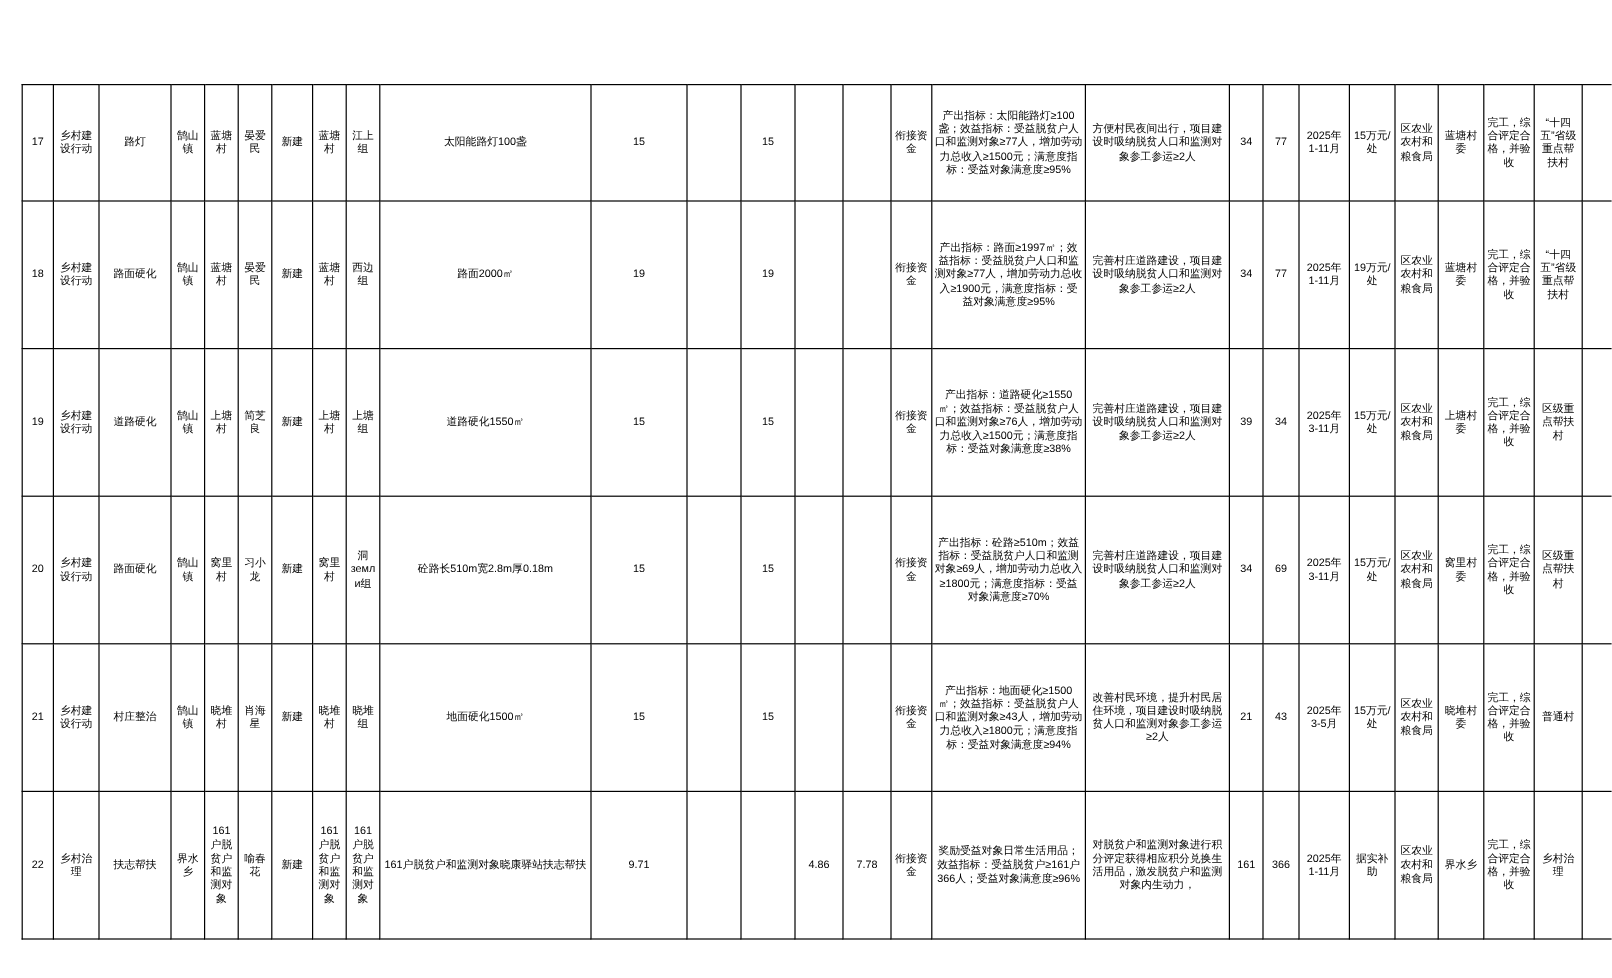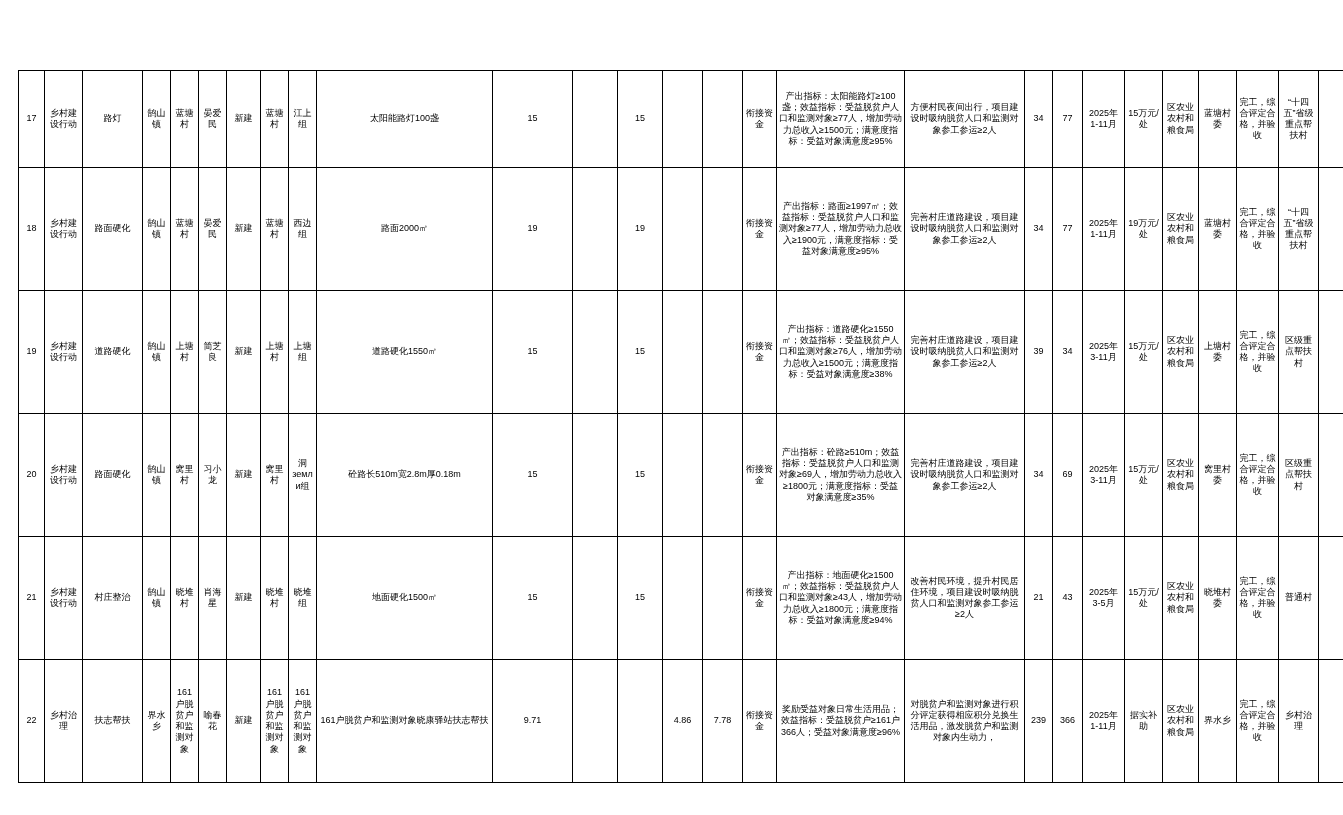--- a/index.html
+++ b/index.html
@@ -195,21 +195,21 @@
         <td>新建</td>
         <td class="narrow-v">窝里村</td>
         <td class="narrow-v">洞земли组</td>
         <td>砼路长510m宽2.8m厚0.18m</td>
         <td>15</td>
         <td></td>
         <td>15</td>
         <td></td>
         <td></td>
         <td class="narrow-v">衔接资金</td>
-        <td class="txt-just">产出指标：砼路≥510m；效益指标：受益脱贫户人口和监测对象≥69人，增加劳动力总收入≥1800元；满意度指标：受益对象满意度≥35%</td>
+        <td class="txt-just">产出指标：砼路≥510m；效益指标：受益脱贫户人口和监测对象≥69人，增加劳动力总收入≥1800元；满意度指标：受益对象满意度≥70%</td>
         <td class="txt-just">完善村庄道路建设，项目建设时吸纳脱贫人口和监测对象参工参运≥2人</td>
         <td>34</td>
         <td>69</td>
         <td>2025年3-11月</td>
         <td>15万元/处</td>
         <td class="narrow-v">区农业农村和粮食局</td>
         <td class="narrow-v">窝里村委</td>
         <td>完工，综合评定合格，并验收</td>
         <td>区级重点帮扶村</td>
         <td></td>
@@ -257,21 +257,21 @@
         <td class="narrow-v">161户脱贫户和监测对象</td>
         <td>161户脱贫户和监测对象晓康驿站扶志帮扶</td>
         <td>9.71</td>
         <td></td>
         <td></td>
         <td>4.86</td>
         <td>7.78</td>
         <td class="narrow-v">衔接资金</td>
         <td class="txt-just">奖励受益对象日常生活用品；效益指标：受益脱贫户≥161户366人；受益对象满意度≥96%</td>
         <td class="txt-just">对脱贫户和监测对象进行积分评定获得相应积分兑换生活用品，激发脱贫户和监测对象内生动力，</td>
-        <td>239</td>
+        <td>161</td>
         <td>366</td>
         <td>2025年1-11月</td>
         <td>据实补助</td>
         <td class="narrow-v">区农业农村和粮食局</td>
         <td class="narrow-v">界水乡</td>
         <td>完工，综合评定合格，并验收</td>
         <td>乡村治理</td>
         <td></td>
       </tr>
 

